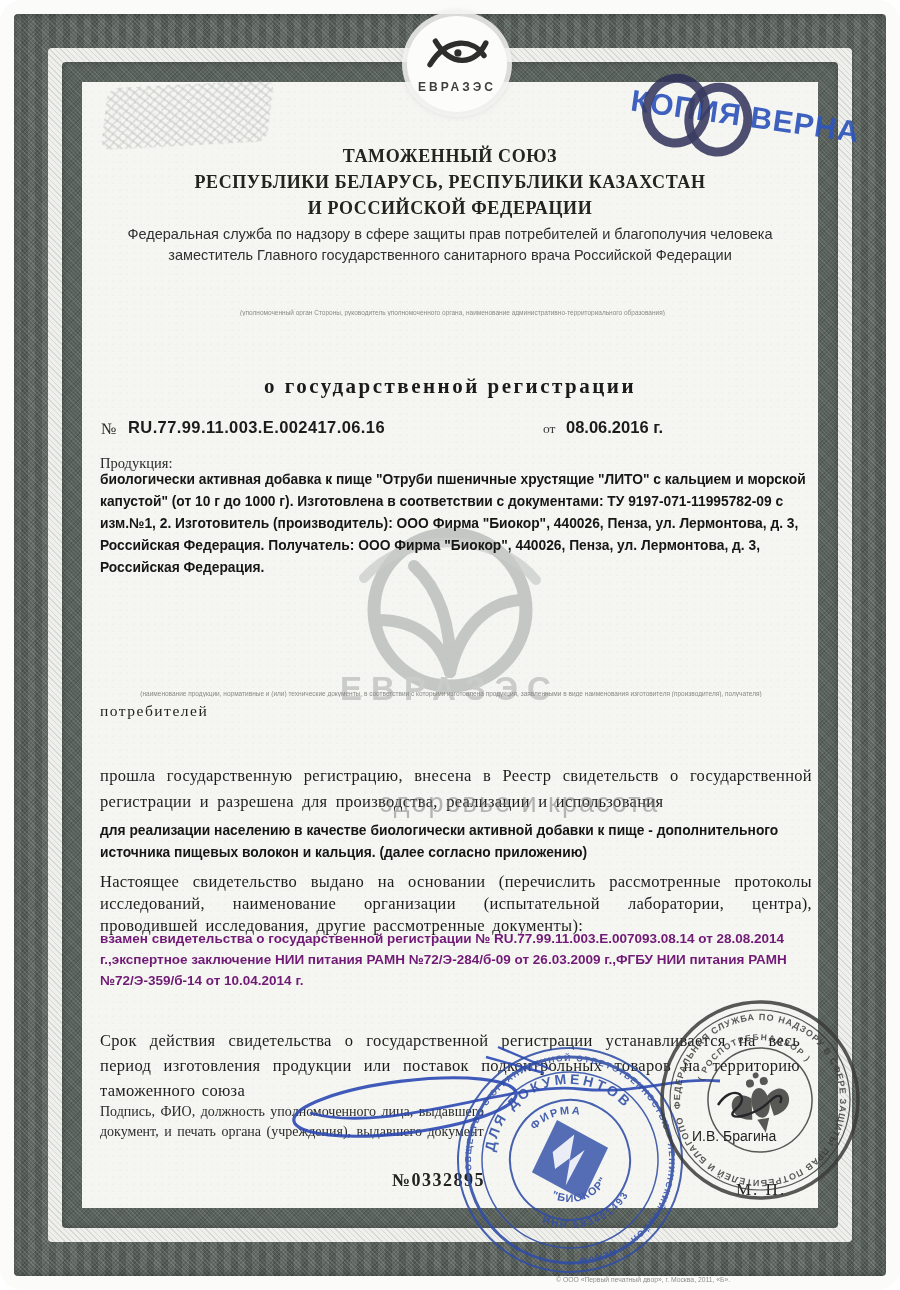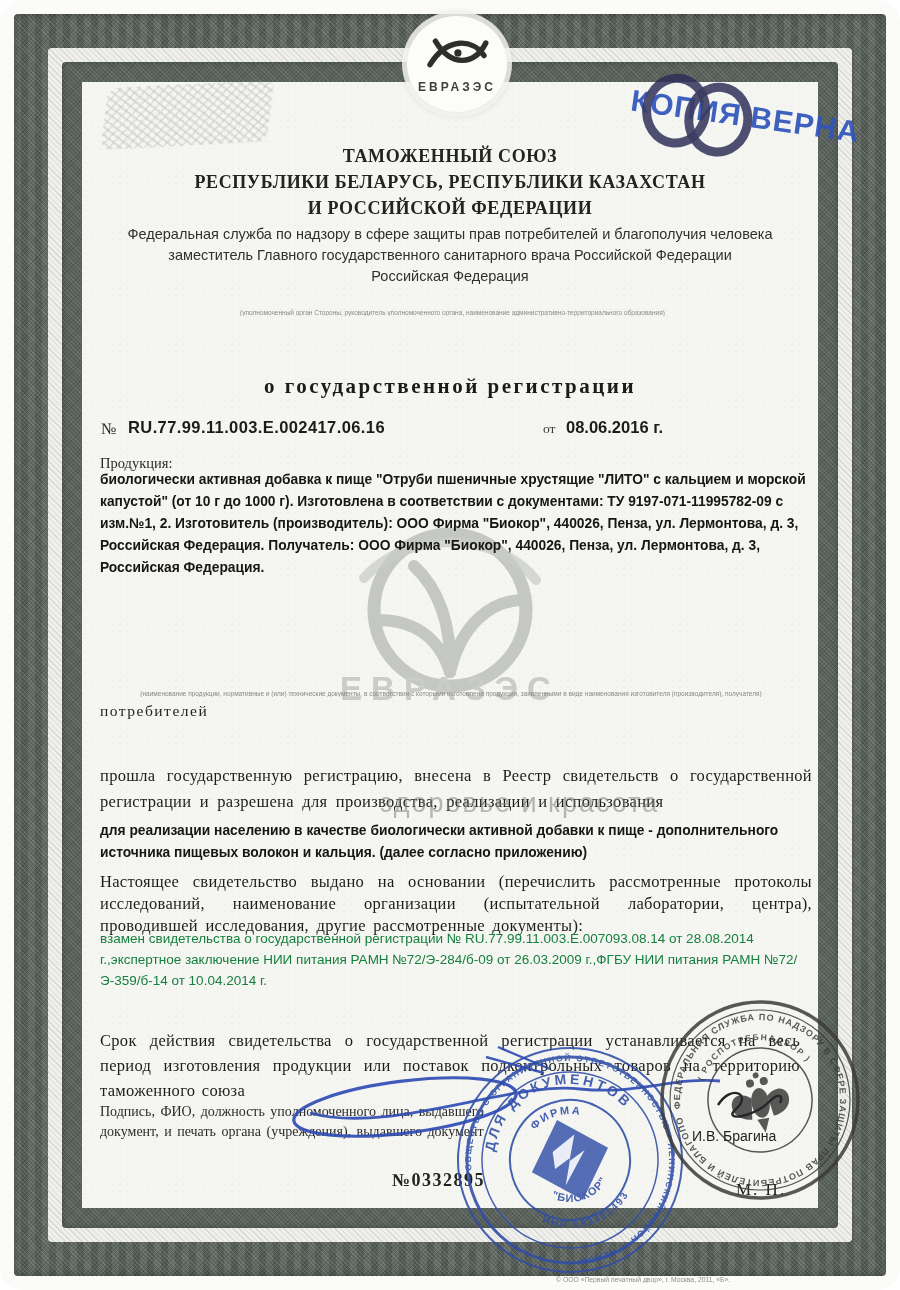--- a/index.html
+++ b/index.html
@@ -71,21 +71,21 @@
      color:#23231f;z-index:5;}
   .conf-text{position:absolute;left:100px;top:717px;width:714px;font-family:"Liberation Sans",sans-serif;
      font-size:15px;font-weight:bold;color:#161614;z-index:5;}
   .reg-main{position:absolute;left:100px;top:763px;width:712px;font-size:16.5px;line-height:26px;
      text-align:justify;word-spacing:4px;letter-spacing:.3px;color:#1d1d1b;z-index:5;}
   .reg-use{position:absolute;left:100px;top:820px;width:716px;font-family:"Liberation Sans",sans-serif;
      font-size:13.8px;font-weight:bold;line-height:22px;color:#161614;z-index:5;}
   .basis-form{position:absolute;left:100px;top:871px;width:712px;font-size:16.5px;line-height:22px;
      text-align:justify;word-spacing:3px;letter-spacing:.3px;color:#1d1d1b;z-index:5;}
   .basis-filled{position:absolute;left:100px;top:928px;width:716px;font-family:"Liberation Sans",sans-serif;
-     font-size:13.5px;font-weight:normal;line-height:21px;color:#15803d;z-index:5;}
+     font-size:13.5px;font-weight:bold;line-height:21px;color:#701a75;z-index:5;}
   .validity{position:absolute;left:100px;top:1028px;width:700px;font-size:16.5px;line-height:25px;
      text-align:justify;word-spacing:2px;letter-spacing:.3px;color:#1d1d1b;z-index:5;}
   .sig-caption{position:absolute;left:100px;top:1102px;width:440px;font-size:14px;line-height:20px;
      color:#2b2b29;z-index:5;word-spacing:2px;}
   .doc-number{position:absolute;left:392px;top:1170px;font-size:18px;font-weight:bold;
      letter-spacing:1.5px;color:#23231f;z-index:5;}
   .signer{position:absolute;left:692px;top:1128px;font-family:"Liberation Sans",sans-serif;
      font-size:14px;color:#222220;z-index:5;}
   .mp{position:absolute;left:736px;top:1180px;font-size:17px;letter-spacing:2px;color:#222220;z-index:5;}
   .copyright{position:absolute;left:556px;top:1276px;width:335px;font-family:"Liberation Sans",sans-serif;
@@ -119,21 +119,20 @@
     <span class="ring ring1"></span>
     <span class="ring ring2"></span>
   </div>
 
   <div class="header">
     <div class="h-bold">ТАМОЖЕННЫЙ СОЮЗ</div>
     <div class="h-bold">РЕСПУБЛИКИ БЕЛАРУСЬ, РЕСПУБЛИКИ КАЗАХСТАН</div>
     <div class="h-bold">И РОССИЙСКОЙ ФЕДЕРАЦИИ</div>
     <div class="h-sans">Федеральная служба по надзору в сфере защиты прав потребителей и благополучия человека</div>
     <div class="h-sans">заместитель Главного государственного санитарного врача Российской Федерации</div>
-    <div class="h-sans">Российская Федерация</div>
   </div>
   <div class="fine fine1">(уполномоченный орган Стороны, руководитель уполномоченного органа, наименование административно-территориального образования)</div>
 
   <div class="title-sub">о государственной регистрации</div>
 
   <div class="no-sign">№</div>
   <div class="number">RU.77.99.11.003.E.002417.06.16</div>
   <div class="date-prefix">от</div>
   <div class="date">08.06.2016 г.</div>
 

